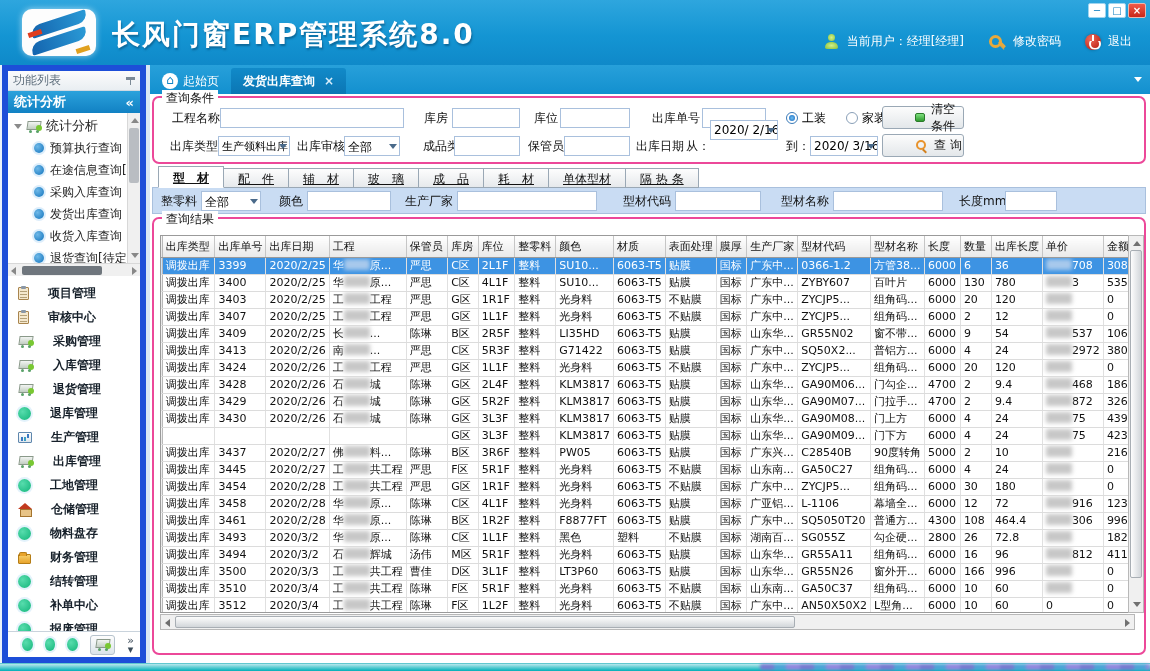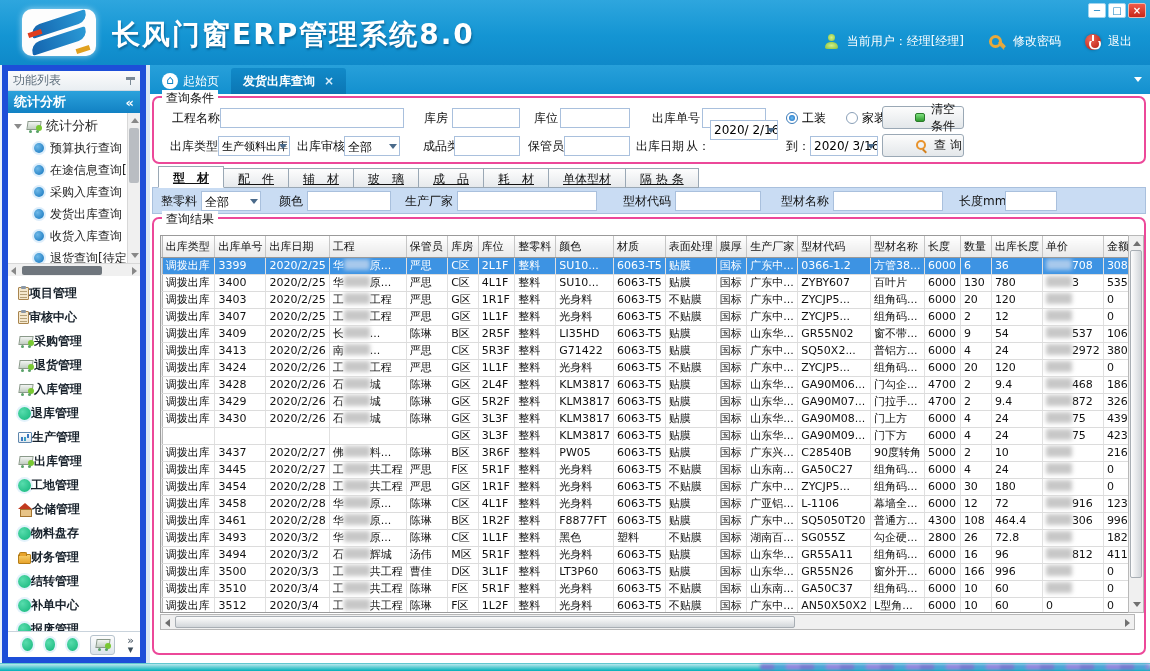--- a/index.html
+++ b/index.html
@@ -60,21 +60,21 @@
   .vscroll .arr-up,.vscroll .arr-dn { position:absolute; left:3px; width:0; height:0; border-left:4px solid transparent; border-right:4px solid transparent; }
   .vscroll .arr-up { top:5px; border-bottom:5px solid #888; }
   .vscroll .arr-dn { bottom:5px; border-top:5px solid #888; }
   .vscroll .thumb { position:absolute; left:1px; top:15px; width:10px; height:55px; background:#b9bdc2; border-radius:2px; }
   .tree-hscroll { height:13px; background:#f0f0f0; border-top:1px solid #d8d8d8; position:relative; }
   .tree-hscroll .thumb { position:absolute; left:14px; top:2px; width:80px; height:9px; background:#6f767d; border-radius:2px; }
   .tree-hscroll .arr-l,.tree-hscroll .arr-r { position:absolute; top:3px; width:0; height:0; border-top:4px solid transparent; border-bottom:4px solid transparent; }
   .tree-hscroll .arr-l { left:3px; border-right:5px solid #888; }
   .tree-hscroll .arr-r { right:3px; border-left:5px solid #888; }
   .menu { flex:1; padding-top:5px; overflow:hidden; }
-  .menu-item { display:flex; align-items:center; gap:0; height:24px; padding-left:10px; font-size:12px; font-weight:bold; color:#16202a; }
+  .menu-item { display:flex; align-items:center; gap:19px; height:24px; padding-left:10px; font-size:12px; font-weight:bold; color:#16202a; }
   .mi { flex:0 0 auto; }
   .dot-icon { width:13px; height:13px; border-radius:50%; background:radial-gradient(circle at 35% 35%,#57dcad,#12b57a); box-shadow:0 0 0 2px #e3f2fb; }
   .clipboard-icon { position:relative; width:11px; height:13px; background:#f5e8cd; border:1px solid #a9854e; border-radius:1px; }
   .clipboard-icon::before { content:""; position:absolute; left:2px; top:-2px; width:5px; height:3px; background:#8a97a5; border-radius:1px; }
   .clipboard-icon::after { content:""; position:absolute; left:1px; top:3px; width:7px; height:1px; background:#b4a078; box-shadow:0 3px 0 #b4a078, 0 6px 0 #b4a078; }
   .chart-icon { position:relative; width:14px; height:11px; background:linear-gradient(#fdfdfd,#dfe7ee); border:1px solid #5f87ad; border-radius:1px; }
   .chart-icon::after { content:""; position:absolute; left:2px; bottom:1px; width:2px; height:4px; background:#3a78c2; box-shadow:3px 0 0 #3aa0c2, 6px -3px 0 #3a78c2; }
   .warehouse-icon { position:relative; width:14px; height:12px; }
   .warehouse-icon::before { content:""; position:absolute; left:0; top:0; width:0; height:0; border-left:7px solid transparent; border-right:7px solid transparent; border-bottom:6px solid #c23a1e; }
   .warehouse-icon::after { content:""; position:absolute; left:2px; top:6px; width:10px; height:6px; background:#e8c487; border:1px solid #a4742e; }
@@ -248,27 +248,27 @@
           <div class="menu-item">
             <span class="mi cart-icon">
               <span class="blob"></span>
             </span>
             <span>采购管理</span>
           </div>
           <div class="menu-item">
             <span class="mi cart-icon">
               <span class="blob"></span>
             </span>
-            <span>退货管理</span>
+            <span>入库管理</span>
           </div>
           <div class="menu-item">
             <span class="mi cart-icon">
               <span class="blob"></span>
             </span>
-            <span>入库管理</span>
+            <span>退货管理</span>
           </div>
           <div class="menu-item">
             <span class="mi dot-icon"></span>
             <span>退库管理</span>
           </div>
           <div class="menu-item">
             <span class="mi chart-icon"></span>
             <span>生产管理</span>
           </div>
           <div class="menu-item">

